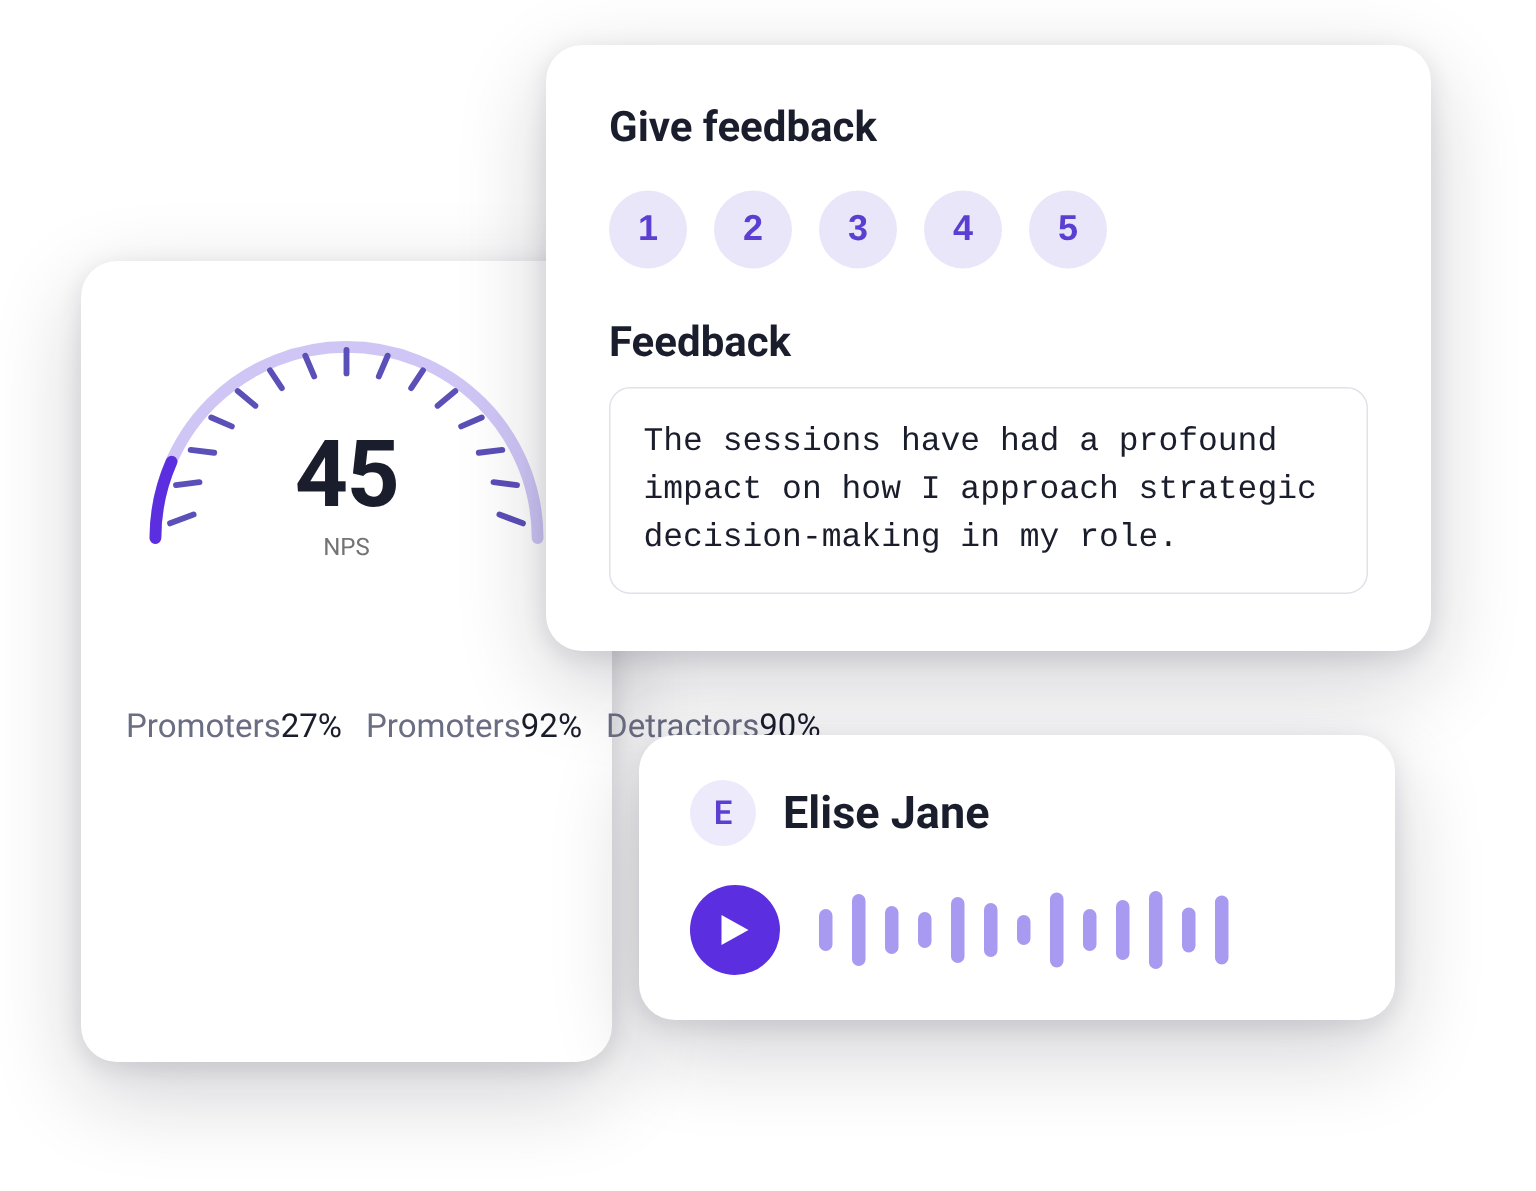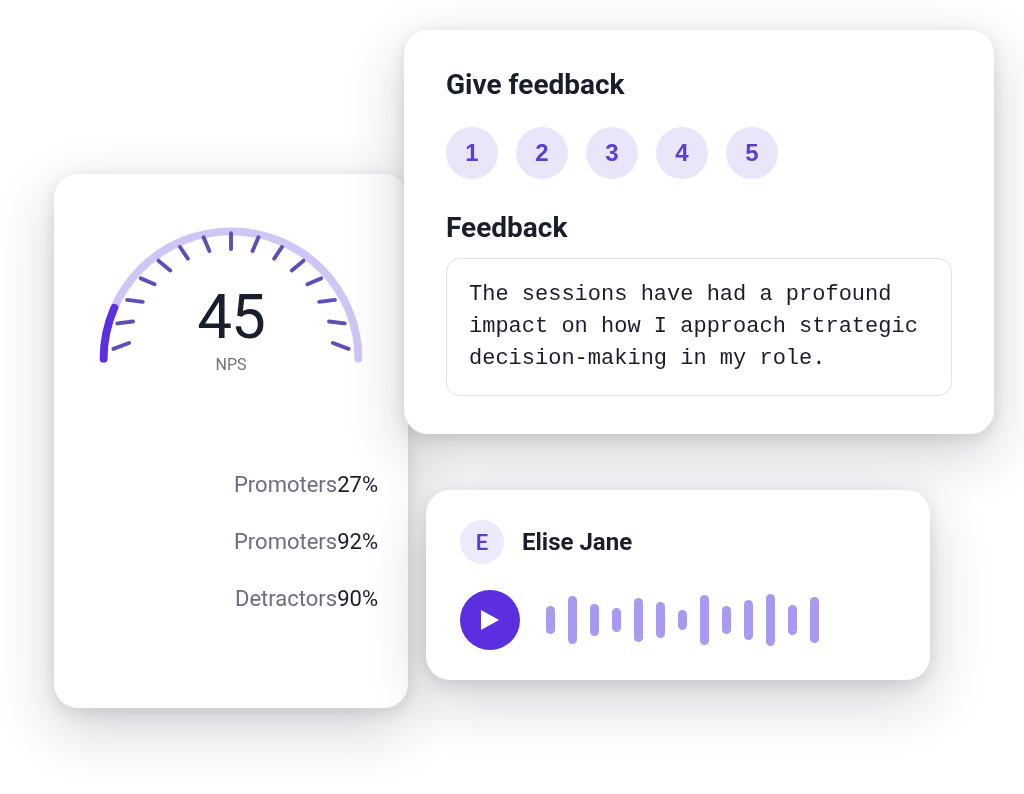--- a/index.html
+++ b/index.html
@@ -33,51 +33,50 @@
   }
   .gauge-svg { display:block; }
   .gauge-center {
     position: absolute;
     top: 70px;
     left: 0; right:0;
     text-align: center;
   }
   .gauge-value {
     font-size: 62px;
-    font-weight: 400;
+    font-weight: 700;
     color: #1a1d2b;
     letter-spacing: -1px;
   }
   .gauge-label {
     font-size: 16px;
     color: #737373;
     margin-top: 2px;
   }
   .breakdown {
     margin-top: 62px;
     display: flex;
-    flex-direction: column;
-    gap: 32px;
+    flex-direction: row;
+    gap: 16px;
     align-items: flex-end;
   }
   .row {
     display: flex;
     justify-content: space-between;
     font-size: 22px;
     color: #6b6e82;
   }
   .row .val { color: #1a1d2b; }
 
   
   .feedback-card {
     left: 364px;
     top: 30px;
     width: 590px;
     padding: 38px 42px 38px 42px;
-    margin-left: 40px;
   }
   .fb-title {
     font-size: 28px;
     font-weight: 700;
     color: #1a1d2b;
     margin-bottom: 26px;
   }
   .rating-row {
     display: flex;
     gap: 18px;
@@ -128,21 +127,21 @@
   .avatar {
     width: 44px; height: 44px;
     border-radius: 50%;
     background: #eceafb;
     color: #5b3fd1;
     font-size: 22px;
     font-weight: 600;
     display: flex; align-items: center; justify-content: center;
   }
   .person-name {
-    font-size: 24px;
+    font-size: 30px;
     font-weight: 700;
     color: #1a1d2b;
   }
   .audio-row {
     display: flex;
     align-items: center;
     gap: 26px;
   }
   .play-btn {
     width: 60px; height: 60px;

